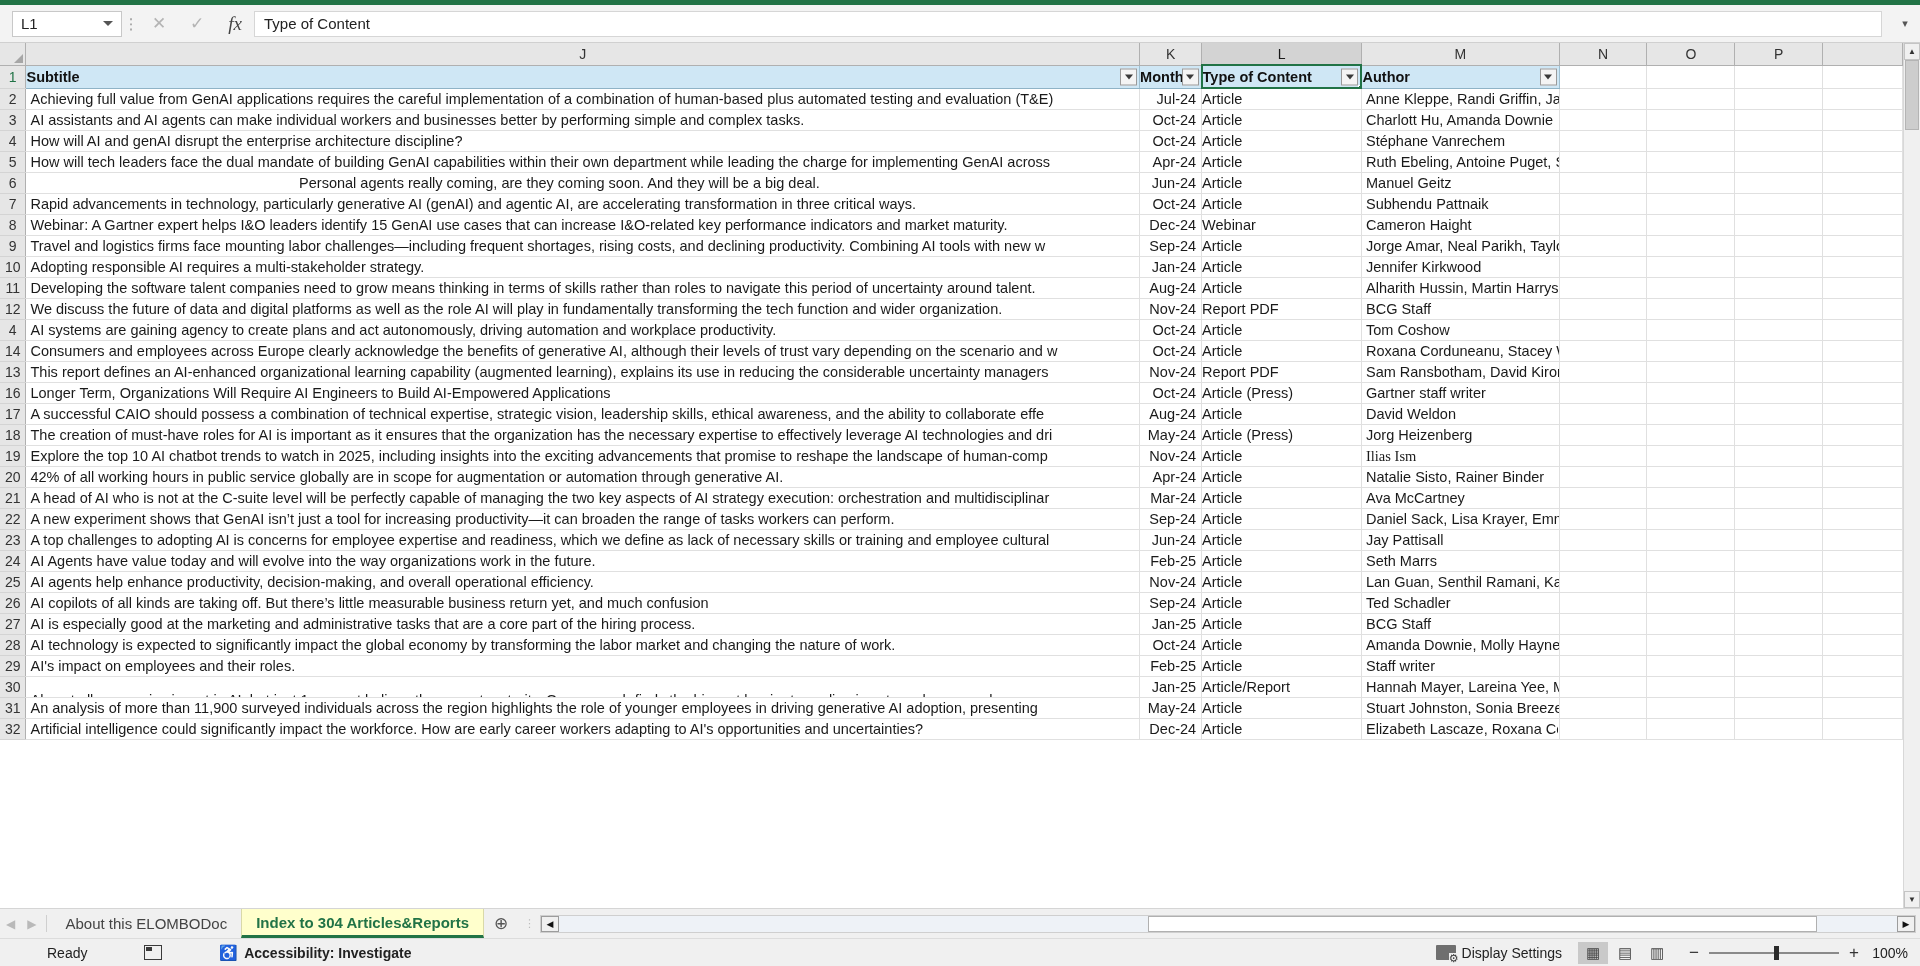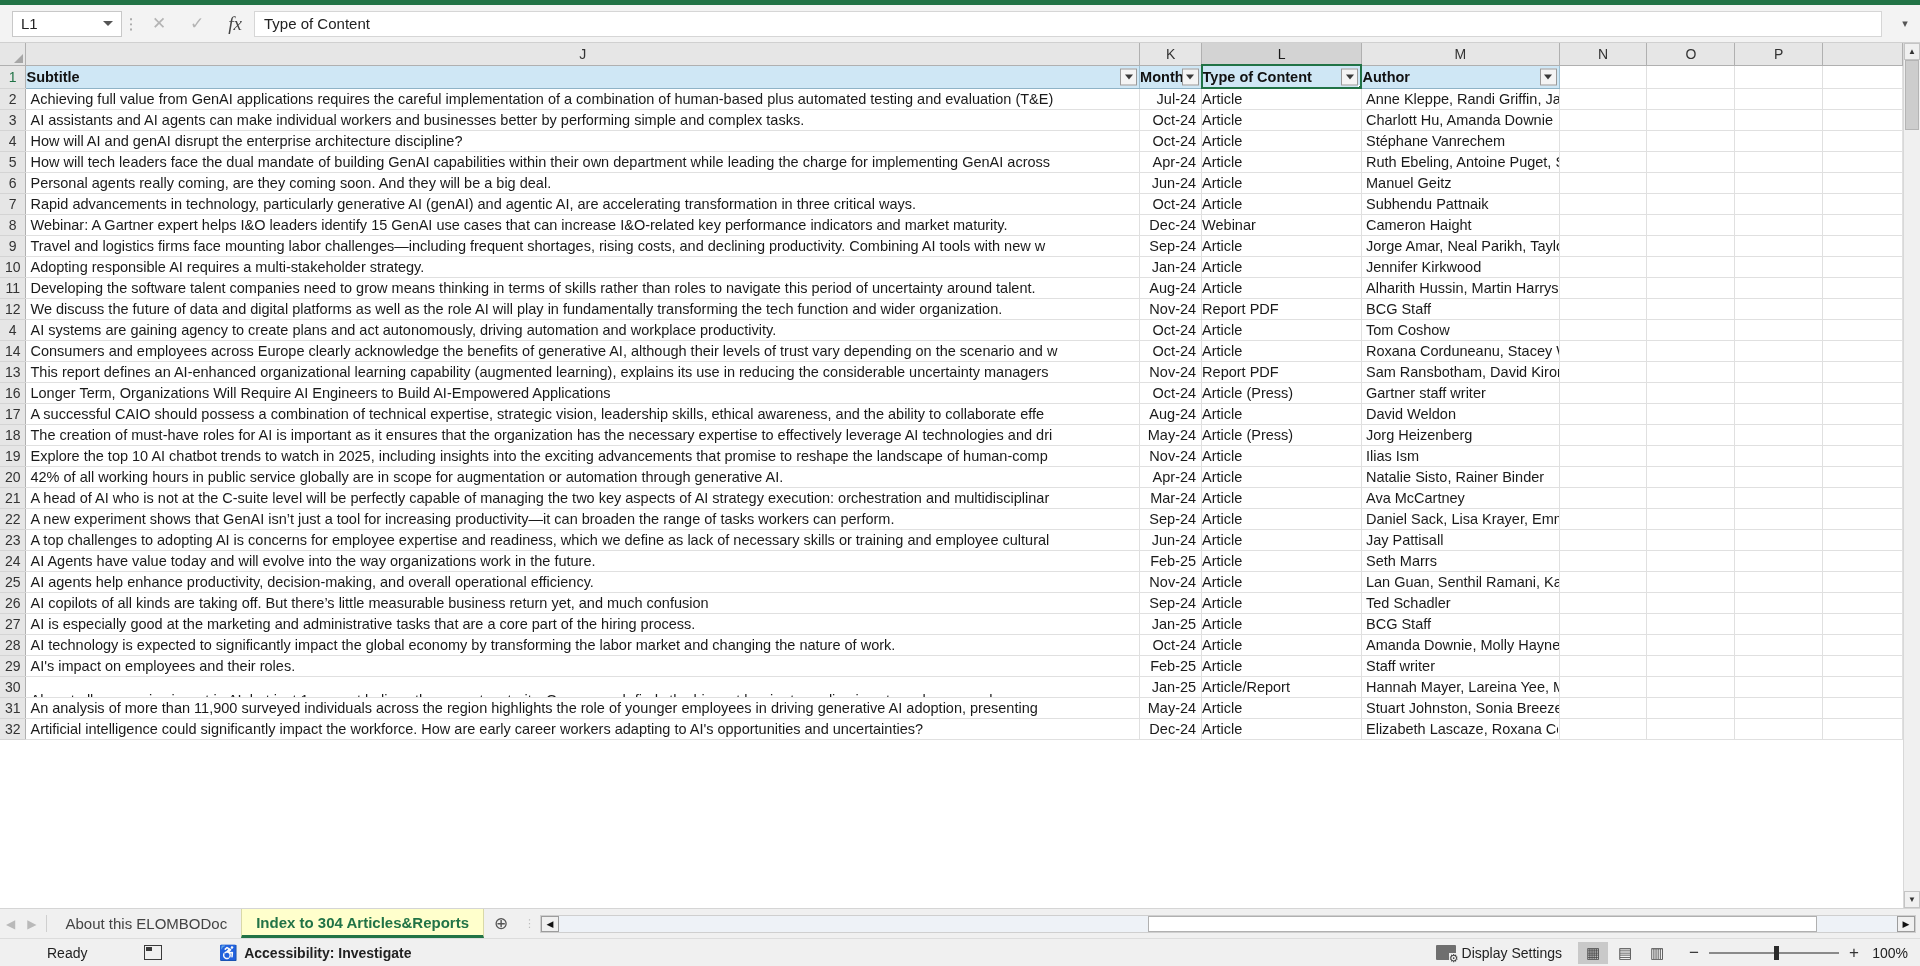--- a/index.html
+++ b/index.html
@@ -402,21 +402,21 @@
               <td class="cell " style="position: relative;">
                 <span class="ovf" style="position: absolute; left: 4px; top: 0px; line-height: 21px; width: 462px; overflow: hidden;">Ruth Ebeling, Antoine Puget, Savannah Ricard, and Darnell Sparkes-Wa</span>
               </td>
               <td class="cell"></td>
               <td class="cell"></td>
               <td class="cell"></td>
               <td class="cell"></td>
             </tr>
             <tr>
               <td class="rowhead">6</td>
-              <td class="cell " style="position: relative;">
+              <td class="cell " style="position: relative; text-align: center;">
                 <span class="ovf" style="position: absolute; left: 4px; top: 0px; line-height: 21px; width: 1058px; overflow: hidden;">Personal agents really coming, are they coming soon. And they will be a big deal.</span>
               </td>
               <td class="cell num">
                 <span class="ovf">Jun-24</span>
               </td>
               <td class="cell ">
                 <span class="ovf">Article</span>
               </td>
               <td class="cell " style="position: relative;">
                 <span class="ovf" style="position: absolute; left: 4px; top: 0px; line-height: 21px; width: 462px; overflow: hidden;">Manuel Geitz</span>
@@ -658,21 +658,21 @@
               <td class="rowhead">19</td>
               <td class="cell " style="position: relative;">
                 <span class="ovf" style="position: absolute; left: 4px; top: 0px; line-height: 21px; width: 1059px; overflow: hidden;">Explore the top 10 AI chatbot trends to watch in 2025, including insights into the exciting advancements that promise to reshape the landscape of human-comp</span>
               </td>
               <td class="cell num">
                 <span class="ovf">Nov-24</span>
               </td>
               <td class="cell ">
                 <span class="ovf">Article</span>
               </td>
-              <td class="cell " style="position: relative;">
+              <td class="cell " style="position: relative; font-family: Liberation Serif, serif;">
                 <span class="ovf" style="position: absolute; left: 4px; top: 0px; line-height: 21px; width: 456px; overflow: hidden;">Ilias Ism</span>
               </td>
               <td class="cell"></td>
               <td class="cell"></td>
               <td class="cell"></td>
               <td class="cell"></td>
             </tr>
             <tr>
               <td class="rowhead">20</td>
               <td class="cell " style="position: relative;">

